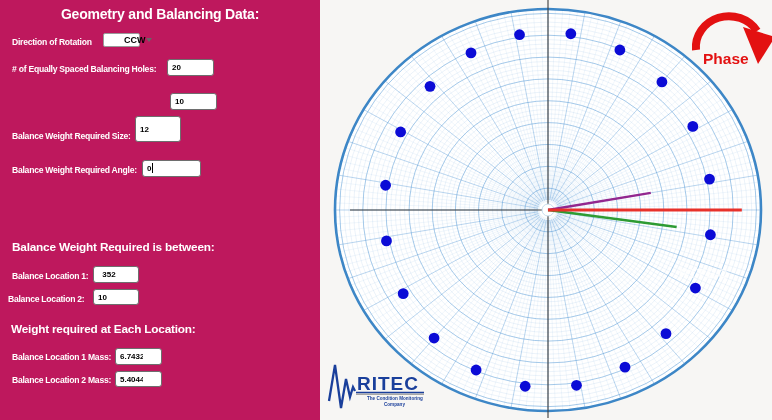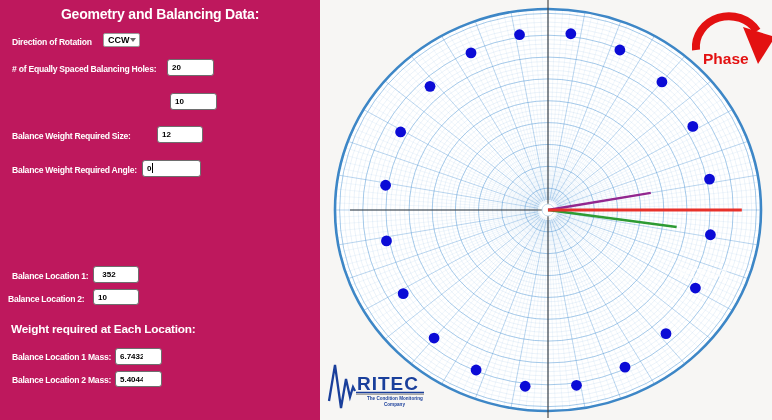--- a/index.html
+++ b/index.html
@@ -13,21 +13,21 @@
                font-weight:bold; font-size:14px; letter-spacing:-0.2px; white-space:nowrap; }
   .lbl { position:absolute; color:#fff; font-weight:bold; font-size:8.6px;
          letter-spacing:-0.25px; white-space:nowrap; }
   .sub-heading { position:absolute; color:#fff; font-weight:bold; font-size:11.8px;
                  letter-spacing:-0.2px; white-space:nowrap; }
   .inp { position:absolute; background:#fff; border:1px solid #6e6e6e; border-radius:3px;
          font-family:"Liberation Sans",sans-serif; font-weight:bold; font-size:8px; color:#000;
          padding:0 18px 0 4px; outline:none; }
   .select { position:absolute; background:#fff; border:1px solid #999; border-radius:2px;
             display:flex; align-items:center; justify-content:space-between;
-            padding:0 3px 0 4px; color:#000; font-weight:bold; font-size:9px; cursor:default; }
+            padding:0 3px 0 20px; color:#000; font-weight:bold; font-size:9px; cursor:default; }
   .chev { width:0; height:0; border-left:3.5px solid transparent;
           border-right:3.5px solid transparent; border-top:4px solid #666; }
   .caret { position:absolute; width:1px; height:10px; background:#000; }
 
   
   .panel-right { position:absolute; left:320px; top:0; width:452px; height:420px; }
   svg text { font-family:"Liberation Sans", sans-serif; }
   .phase-text { font-size:15.5px; font-weight:bold; fill:#e31111; }
   .wm { font-size:13.5px; font-weight:bold; fill:#ffffff; opacity:0.8; letter-spacing:2px; }
   .logo-name { font-size:19px; font-weight:bold; fill:#1a3f9b; letter-spacing:1px; }
@@ -47,27 +47,28 @@
       <span>CCW</span>
       <span class="chev"></span>
     </div>
 
     <span class="lbl" style="left:12px;top:64px"># of Equally Spaced Balancing Holes:</span>
     <input class="inp" style="left: 167px; top: 59px; width: 47px; height: 17px;" value="20">
 
     <input class="inp" style="left: 170px; top: 93px; width: 47px; height: 17px;" value="10">
 
     <span class="lbl" style="left:12px;top:131px">Balance Weight Required Size:</span>
-    <input class="inp" style="left: 135px; top: 126px; width: 46px; height: 17px; margin-left: 22px;" value="12">
+    <input class="inp" style="left: 135px; top: 116px; width: 46px; height: 26px;" value="12">
 
     <span class="lbl" style="left:12px;top:165px">Balance Weight Required Angle:</span>
     <input class="inp" style="left: 142px; top: 160px; width: 59px; height: 17px;" value="0">
     <div class="caret" style="left:152px;top:163px"></div>
 
 
+    <span class="sub-heading" style="left:12px;top:240px">Balance Weight Required is between:</span>
 
     <span class="lbl" style="left:12px;top:271px">Balance Location 1:</span>
     <input class="inp" style="left: 93px; top: 266px; width: 46px; height: 17px; text-align: center;" value="352">
 
     <span class="lbl" style="left:8px;top:294px">Balance Location 2:</span>
     <input class="inp" style="left: 93px; top: 289px; width: 46px; height: 16px;" value="10">
 
     <span class="sub-heading" style="left:11px;top:322px">Weight required at Each Location:</span>
 
     <span class="lbl" style="left:12px;top:352px">Balance Location 1 Mass:</span>

